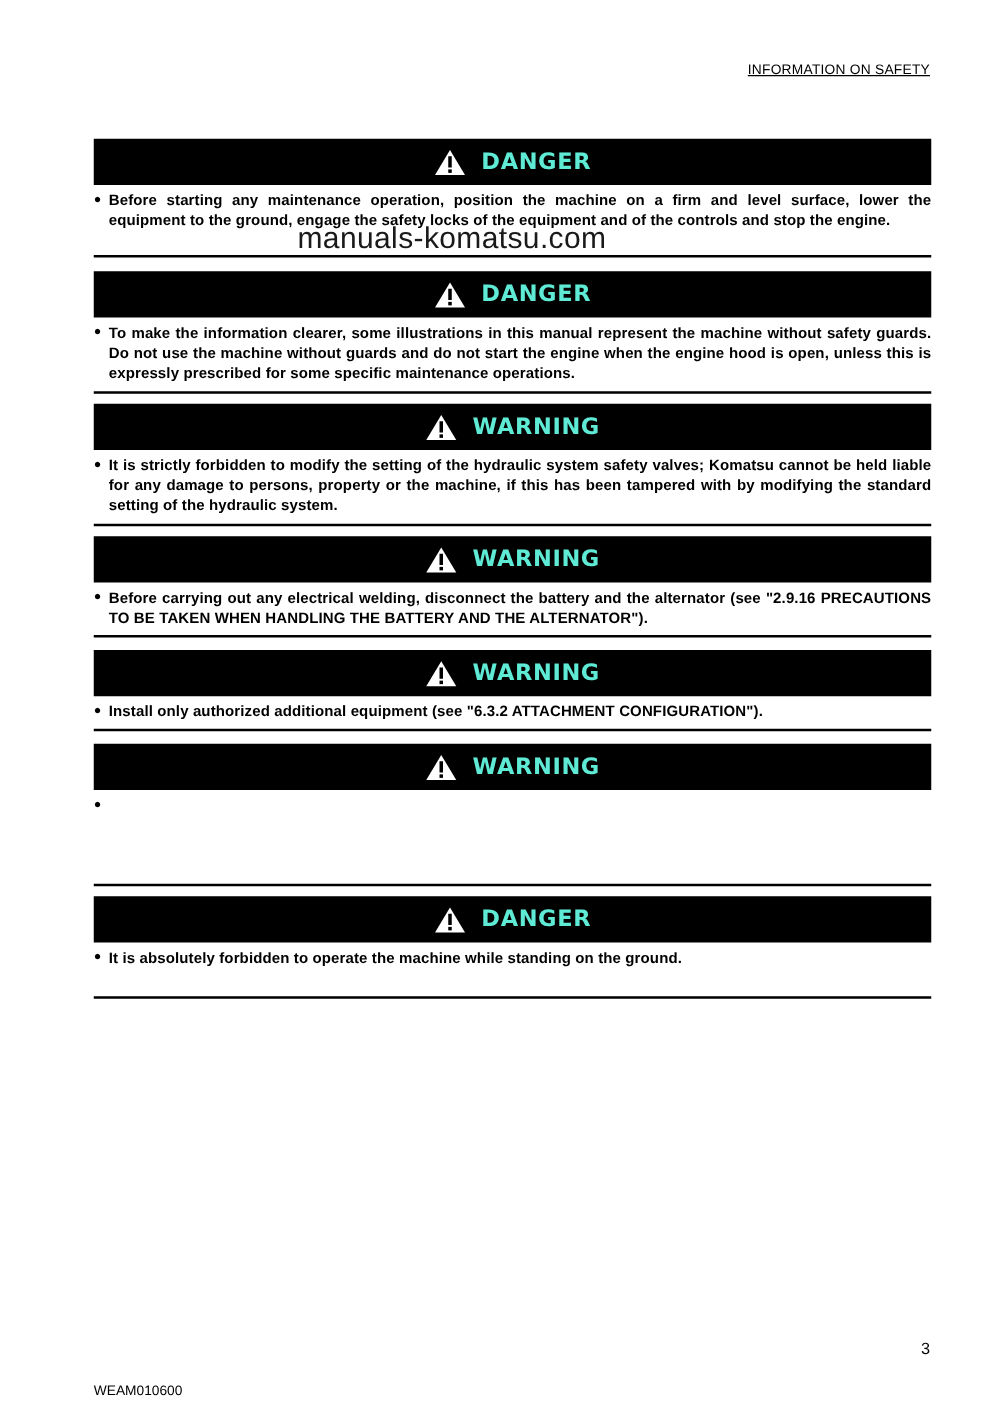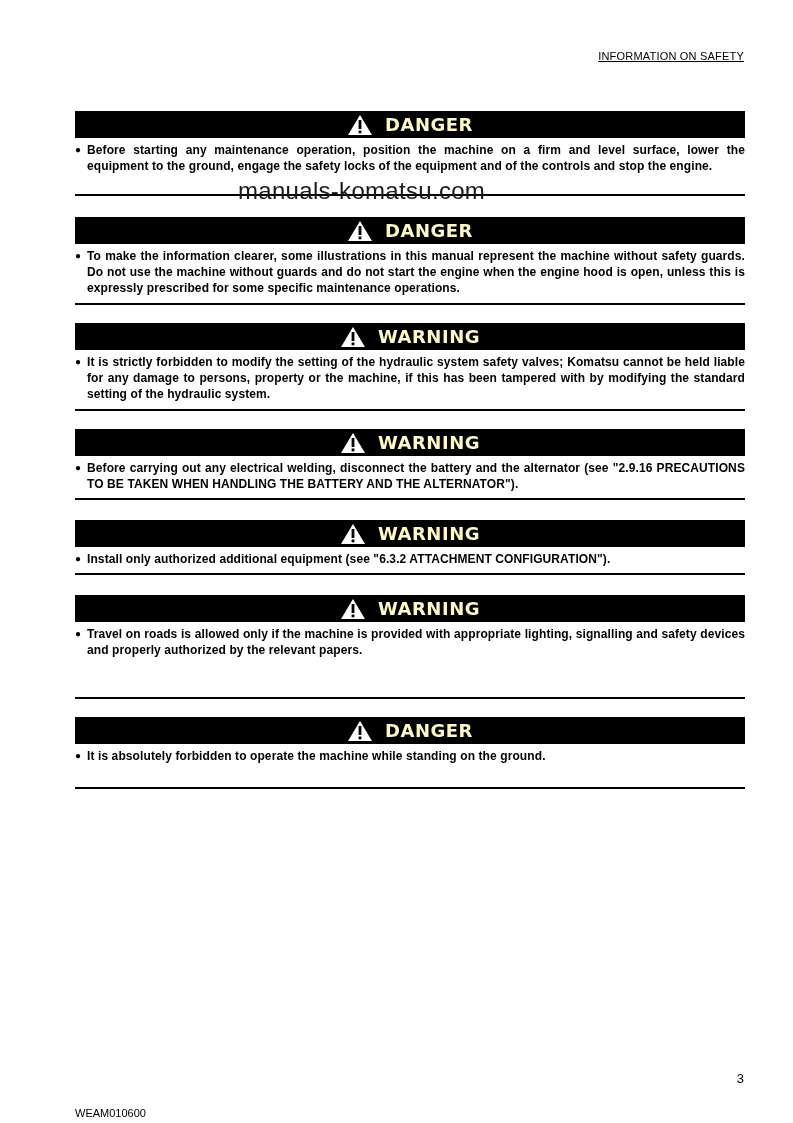--- a/index.html
+++ b/index.html
@@ -23,25 +23,25 @@
       letter-spacing: 0.2px;
       text-decoration: underline;
     }
     .notice {
       position: absolute;
       left: 75px;
       width: 670px;
     }
     .notice-bar {
       background: #000;
-      height: 27px;
+      height: 37px;
       display: flex;
       align-items: center;
       justify-content: center;
-      color: #fef9c3;
+      color: #5eead4;
     }
     .notice-bar .tri {
       width: 26px;
       height: 22px;
       margin-right: 12px;
       display: inline-block;
     }
     .notice-bar .label {
       font-family: "DejaVu Sans", sans-serif;
       font-weight: bold;
@@ -189,21 +189,20 @@
     <svg class="tri" viewBox="0 0 26 22">
         <polygon points="13,1 25,21 1,21" fill="#fff"></polygon>
         <rect x="11.6" y="6" width="2.8" height="9" fill="#000"></rect>
         <rect x="11.6" y="16.5" width="2.8" height="2.8" fill="#000"></rect>
       </svg>
     <span class="label">WARNING</span>
   </div>
   <div class="notice-body" style="height:71px;">
     <div class="item">
       <span class="bullet">●</span>
-      <span class="para">Travel on roads is allowed only if the machine is provided with appropriate lighting, signalling and safety devices and properly authorized by the relevant papers.</span>
     </div>
   </div>
 </section>
 
 <section class="notice" style="top:717px;">
   <div class="notice-bar">
     <svg class="tri" viewBox="0 0 26 22">
         <polygon points="13,1 25,21 1,21" fill="#fff"></polygon>
         <rect x="11.6" y="6" width="2.8" height="9" fill="#000"></rect>
         <rect x="11.6" y="16.5" width="2.8" height="2.8" fill="#000"></rect>

